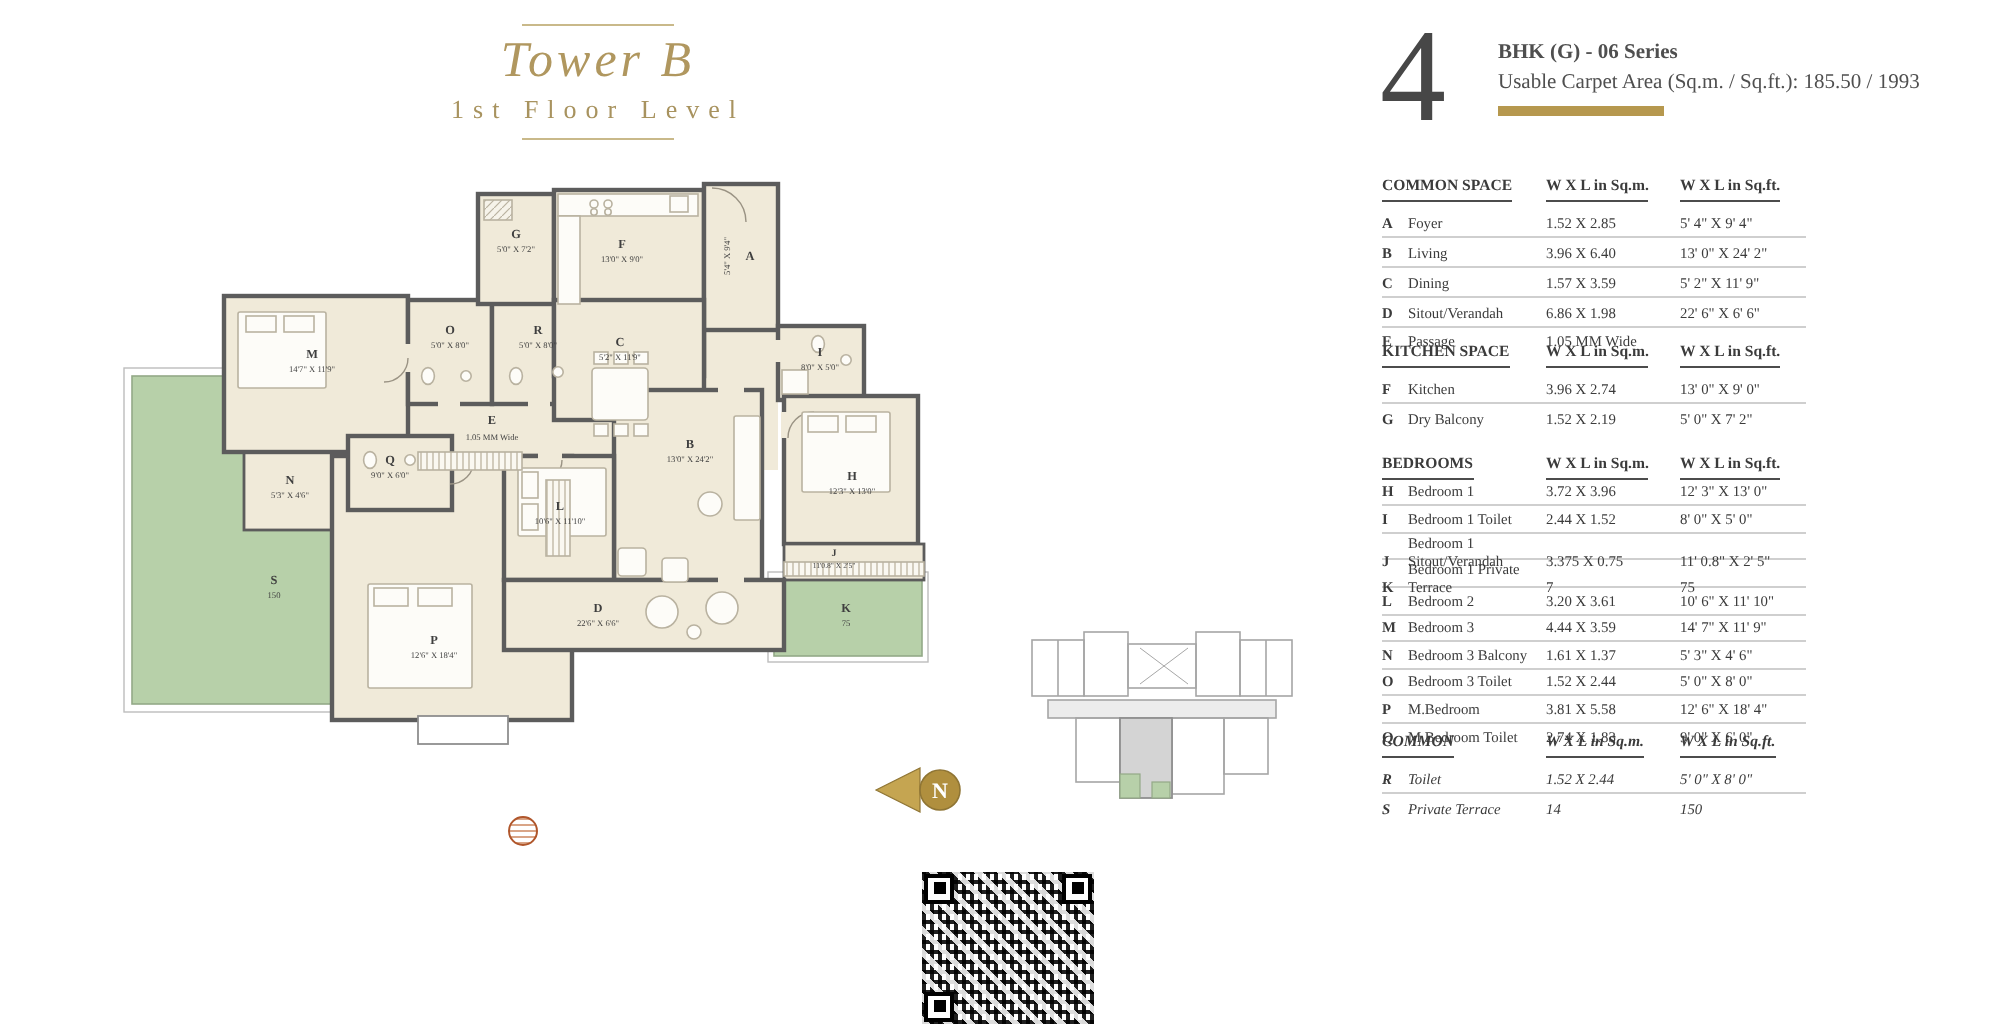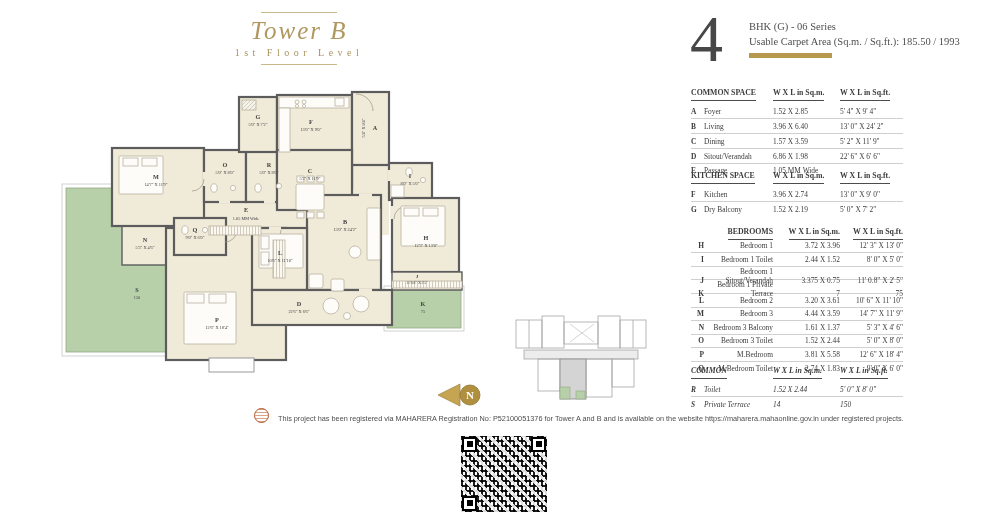--- a/index.html
+++ b/index.html
@@ -3,25 +3,25 @@
 <meta charset="utf-8">
 <style>
   html,body{margin:0;padding:0;}
   body{width:1000px;height:516px;background:#fff;font-family:"Liberation Serif",serif;color:#3c3c3c;}
   .stage{position:absolute;left:4px;top:0;width:992px;height:516px;background:#fff;overflow:hidden;}
 
   
   .title-block{position:absolute;left:205px;top:12px;width:180px;text-align:center;}
   .gold-rule{height:1px;background:#c9b98a;width:76px;margin:0 auto;}
   .tower-name{font-style:italic;font-size:25px;letter-spacing:2px;color:#b0975f;margin:3px 0 1px 0;line-height:1.2;}
-  .floor-level{font-size:10px;letter-spacing:4.5px;color:#a8935f;margin:0 0 6px 0;text-align:center;}
+  .floor-level{font-size:13px;letter-spacing:4.5px;color:#a8935f;margin:0 0 6px 0;text-align:center;}
 
   
   .big-number{position:absolute;left:686px;top:6px;font-size:66px;line-height:1;color:#474747;}
-  .unit-line1{position:absolute;left:745px;top:21px;font-size:10.5px;color:#4f4f4f;}
+  .unit-line1{position:absolute;left:745px;top:21px;font-size:10.5px;color:#4f4f4f;font-weight:bold;}
   .unit-line2{position:absolute;left:745px;top:36px;font-size:10.5px;color:#4f4f4f;}
   .gold-bar{position:absolute;left:745px;top:53px;width:83px;height:4.5px;background:#b6984e;}
 
   
   .tbl{position:absolute;left:687px;width:212px;font-size:7.4px;color:#3b3b3b;}
   .tr{display:grid;grid-template-columns:13px 69px 67px 63px;align-items:end;border-bottom:1px solid #cfcfcf;height:13.9px;}
   .tbl.compact .tr{height:12.6px;}
   .tr:last-child{border-bottom:none;}
   .tr .td{padding-bottom:2px;}
   .tr .letter{font-weight:bold;}
@@ -135,21 +135,21 @@
 
         <div class="tr">
           <span class="td letter">G</span>
           <span class="td">Dry Balcony</span>
           <span class="td">1.52 X 2.19</span>
           <span class="td">5' 0" X 7' 2"</span>
         </div>
       </div>
   </div>
 
-  <div class="tbl compact" style="top:227px;text-align:right;">
+  <div class="tbl compact" style="top:227px;">
     <div class="tr head">
       <span><span class="hu">BEDROOMS</span></span>
       <span><span class="hu">W X L in Sq.m.</span></span>
       <span><span class="hu">W X L in Sq.ft.</span></span>
     </div>
     <div>
 
         <div class="tr">
           <span class="td letter">H</span>
           <span class="td">Bedroom 1</span>
@@ -431,21 +431,20 @@
     <rect x="70" y="85" width="9" height="8" fill="#b7d0a9" stroke="#93a987" stroke-width="0.6"></rect>
   </svg>
 
   <svg class="compass" width="50" height="28" viewBox="0 0 50 28">
     <polygon points="2,14 24,3 24,25" fill="#c5a551" stroke="#8f7534" stroke-width="0.6"></polygon>
     <circle cx="34" cy="14" r="10" fill="#b08f3e" stroke="#8f7534" stroke-width="0.8"></circle>
     <text x="34" y="18" text-anchor="middle" font-size="11" font-weight="bold" fill="#fff" font-family="Liberation Serif, serif">N</text>
   </svg>
 
   <div class="stamp"></div>
-  <div class="disclaimer">This project has been registered via MAHARERA Registration No: P52100051376 for Tower A and B and is available on the website https://maharera.mahaonline.gov.in under registered projects.</div>
 
   <div class="qr">
     <div class="f f1">
         <div class="fd"></div>
       </div>
     <div class="f f2">
         <div class="fd"></div>
       </div>
     <div class="f f3">
         <div class="fd"></div>

